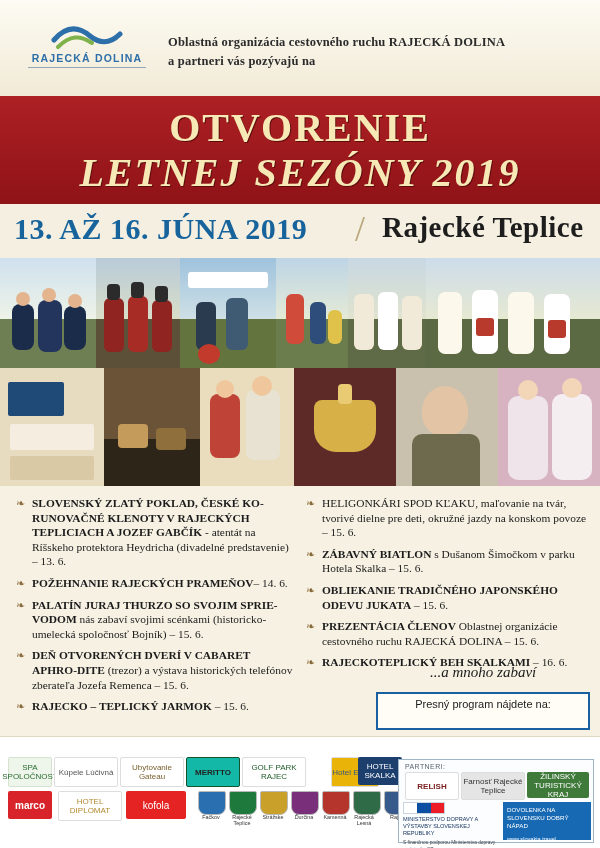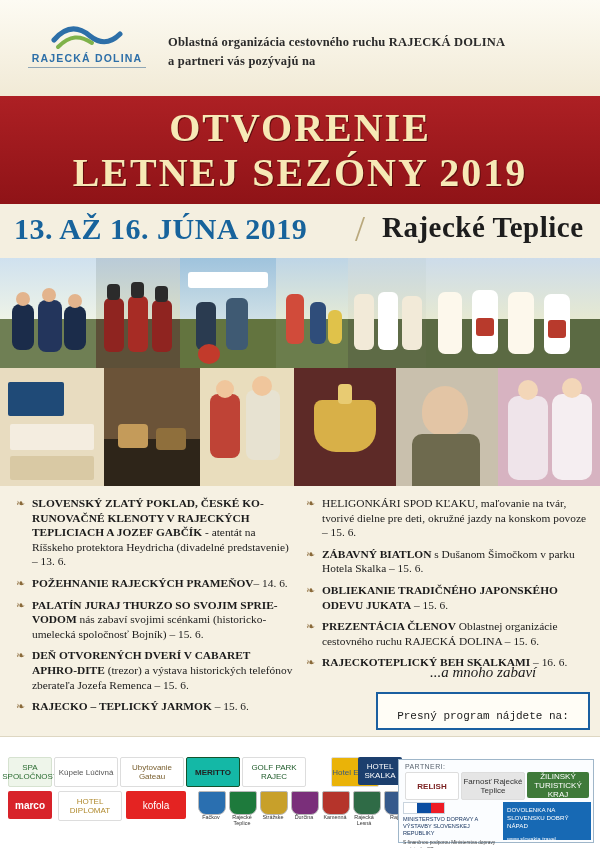--- a/index.html
+++ b/index.html
@@ -85,20 +85,21 @@
     position: absolute;
     left: 0; top: 8px;
     width: 600px;
     font-size: 40px;
   }
   .title-line.l2 {
     position: absolute;
     left: 0; top: 53px;
     width: 600px;
     font-size: 40px;
+    font-style: italic;
   }
   
   .date-band {
     position: absolute;
     left: 0; top: 204px;
     width: 600px;
     height: 54px;
     background: #f4efe0;
     border-bottom: 2px solid #c8bb94;
   }
@@ -188,24 +189,24 @@
     position: absolute;
     left: 376px; top: 206px;
     width: 214px;
     height: 38px;
     border: 2px solid #1a5fa0;
     background: #fffdf6;
     text-align: center;
     box-sizing: border-box;
   }
   .web-box .small {
-    font-family: Liberation Mono, monospace;
+    font-family: Liberation Sans, sans-serif;
     font-size: 11px;
     color: #1b1b1b;
-    margin-top: 16px;
+    margin-top: 4px;
   }
   .web-box .url {
     font-family: "Liberation Sans", sans-serif;
     font-size: 15.5px;
     font-weight: bold;
     color: #17509a;
     letter-spacing: -.2px;
   }
   
   .footer {

